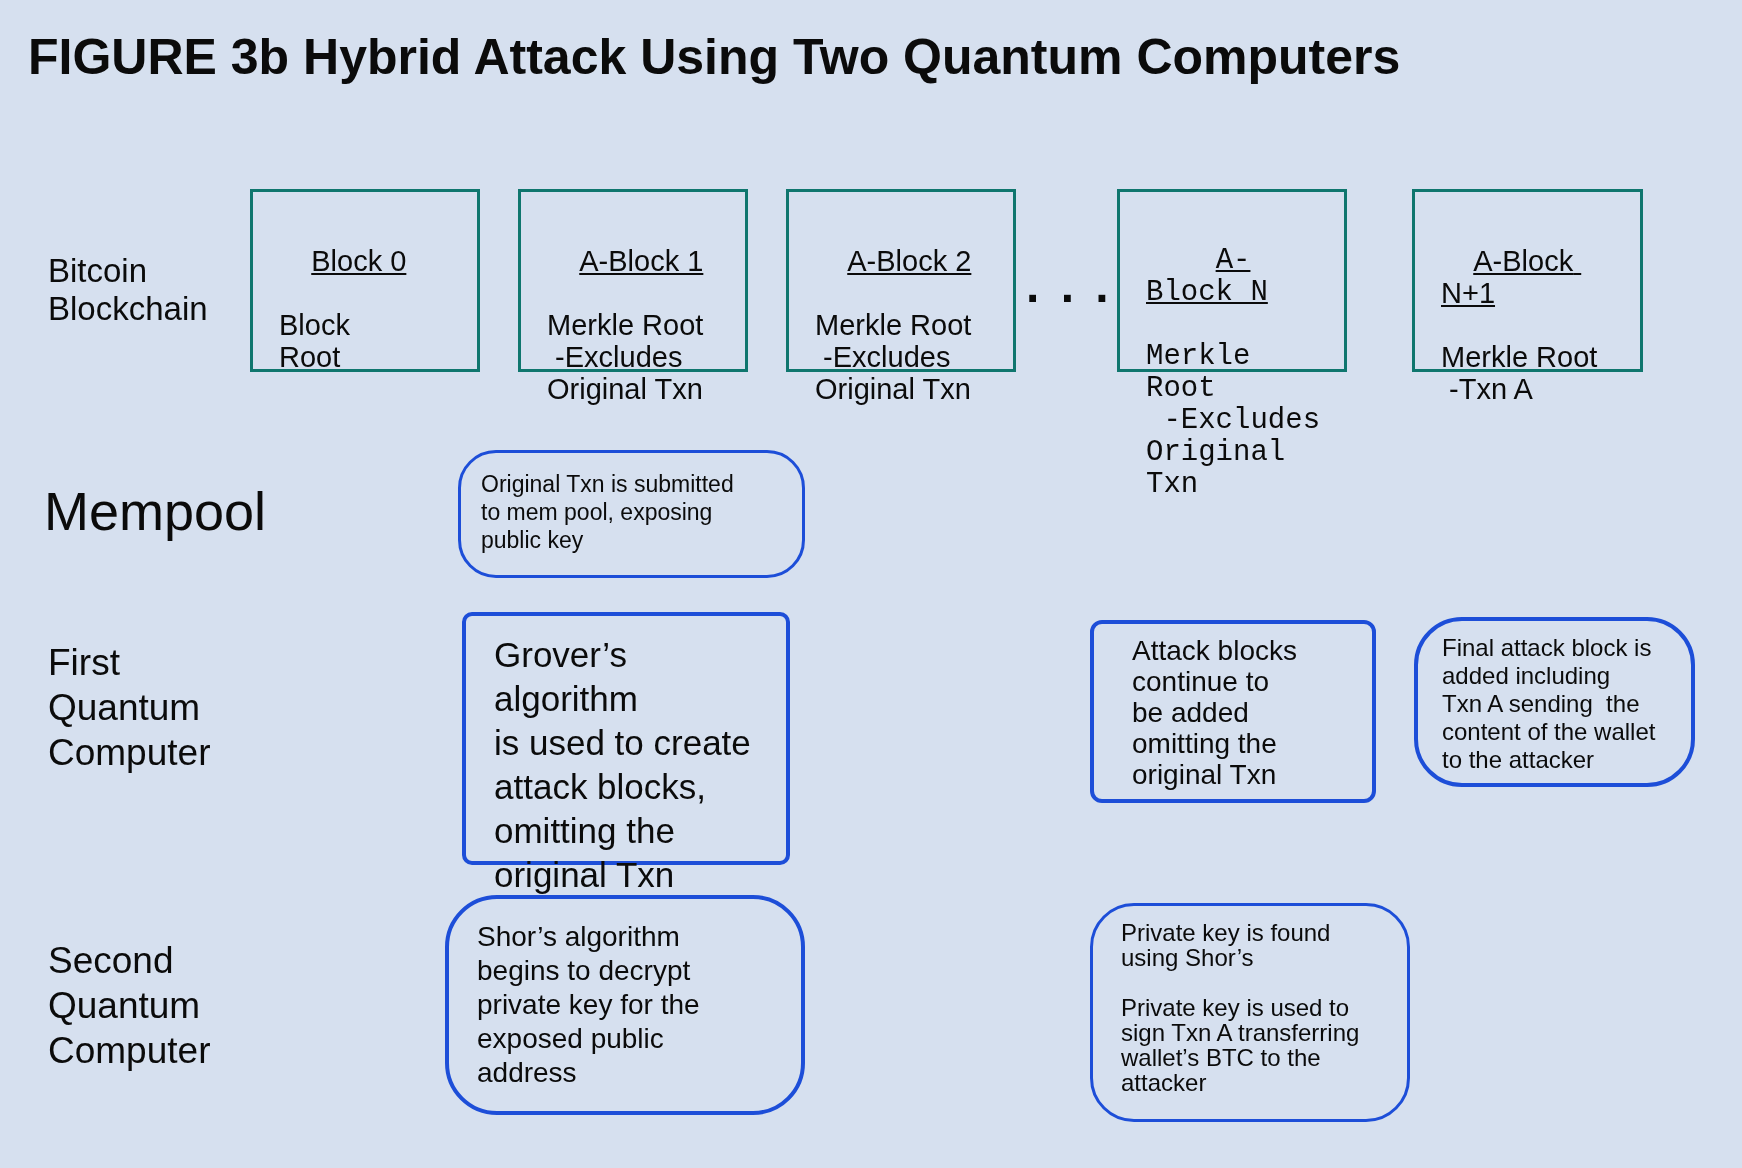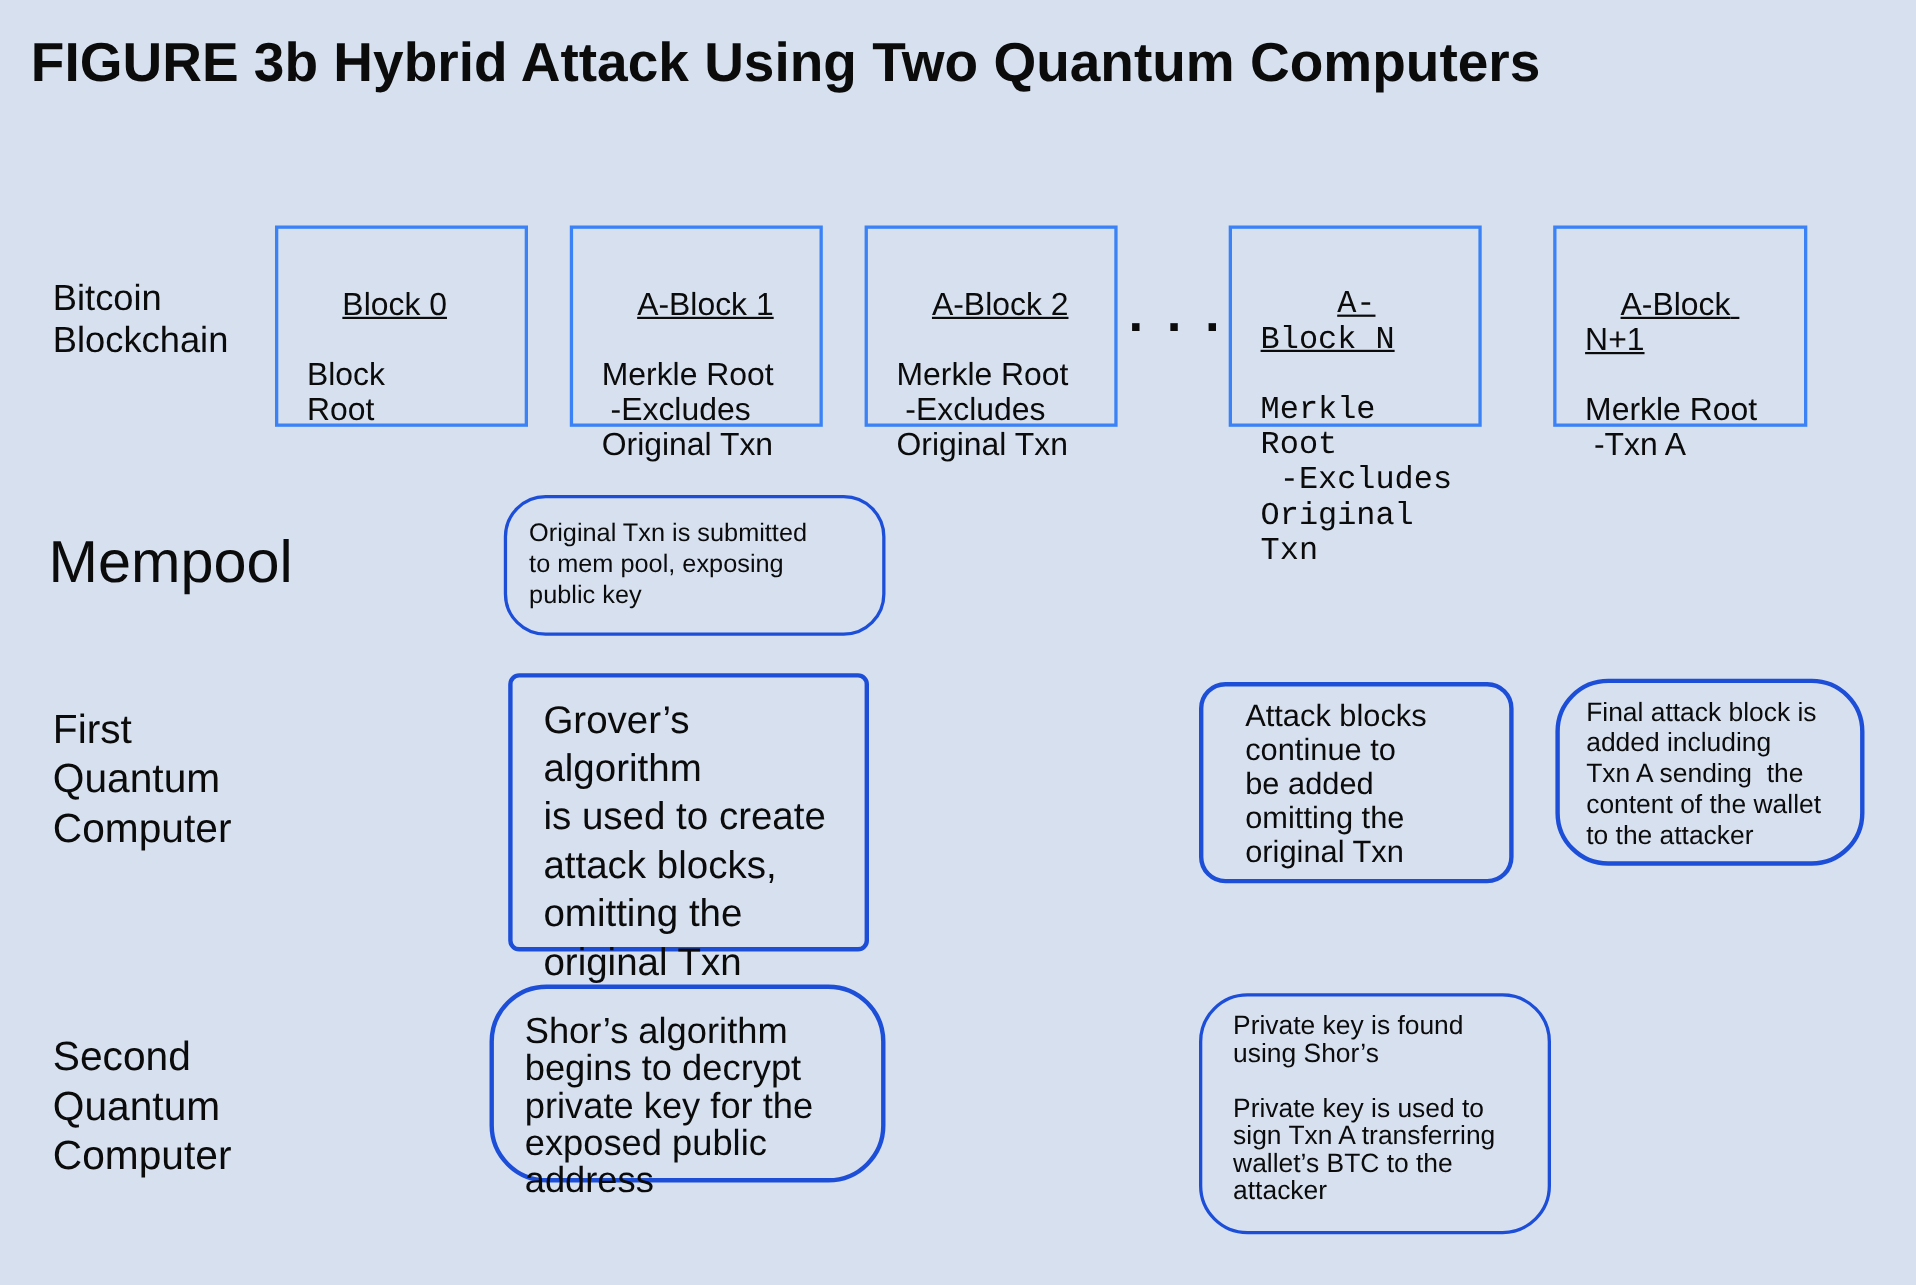--- a/index.html
+++ b/index.html
@@ -15,22 +15,22 @@
   }
   .abs { position: absolute; white-space: pre-wrap; }
   .figure-title {
     font-size: 50px;
     font-weight: bold;
     letter-spacing: 0px;
   }
   .row-label { }
   .block {
     box-sizing: border-box;
-    border: 3px solid #3b82f6;
-    top: 205px;
+    border: 3px solid #0f766e;
+    top: 189px;
     height: 183px;
     padding: 21px 8px 0 26px;
     font-size: 29px;
     line-height: 32px;
   }
   .block-title { text-decoration: underline; }
   .note {
     box-sizing: border-box;
     border: 4px solid #1d4ed8;
     background: transparent;
@@ -99,33 +99,33 @@
   <div class="abs note" style="left:458px; top:450px; width:347px; height:128px; border-width:3px; border-radius:38px; padding:17px 14px 0 20px; font-size:23px; line-height:28px;">Original Txn is submitted
 to mem pool, exposing
 public key</div>
 
   <div class="abs note" style="left:450px; top:612px; width:328px; height:253px; border-radius:10px; padding:17px 10px 0 28px; font-size:35px; line-height:44px;margin-left:12px;">Grover’s algorithm
 is used to create
 attack blocks,
 omitting the
 original Txn</div>
 
-  <div class="abs note" style="left:1090px; top:620px; width:286px; height:183px; border-radius:24px; padding:11px 8px 0 38px; font-size:28px; line-height:31px;">Attack blocks
+  <div class="abs note" style="left:1090px; top:620px; width:286px; height:183px; border-radius:12px; padding:11px 8px 0 38px; font-size:28px; line-height:31px;">Attack blocks
 continue to
 be added
 omitting the
 original Txn</div>
 
   <div class="abs note" style="left:1414px; top:617px; width:281px; height:170px; border-radius:48px; padding:13px 10px 0 24px; font-size:24px; line-height:28px;">Final attack block is
 added including
 Txn A sending  the
 content of the wallet
 to the attacker</div>
 
-  <div class="abs note" style="left:445px; top:895px; width:360px; height:180px; border-radius:52px; padding:21px 10px 0 28px; font-size:33px; line-height:34px;">Shor’s algorithm
+  <div class="abs note" style="left:445px; top:895px; width:360px; height:220px; border-radius:52px; padding:21px 10px 0 28px; font-size:28px; line-height:34px;">Shor’s algorithm
 begins to decrypt
 private key for the
 exposed public
 address</div>
 
   <div class="abs note" style="left:1090px; top:903px; width:320px; height:219px; border-width:3px; border-radius:44px; padding:14px 10px 0 28px; font-size:24px; line-height:25px;">Private key is found
 using Shor’s
 
 Private key is used to
 sign Txn A transferring

